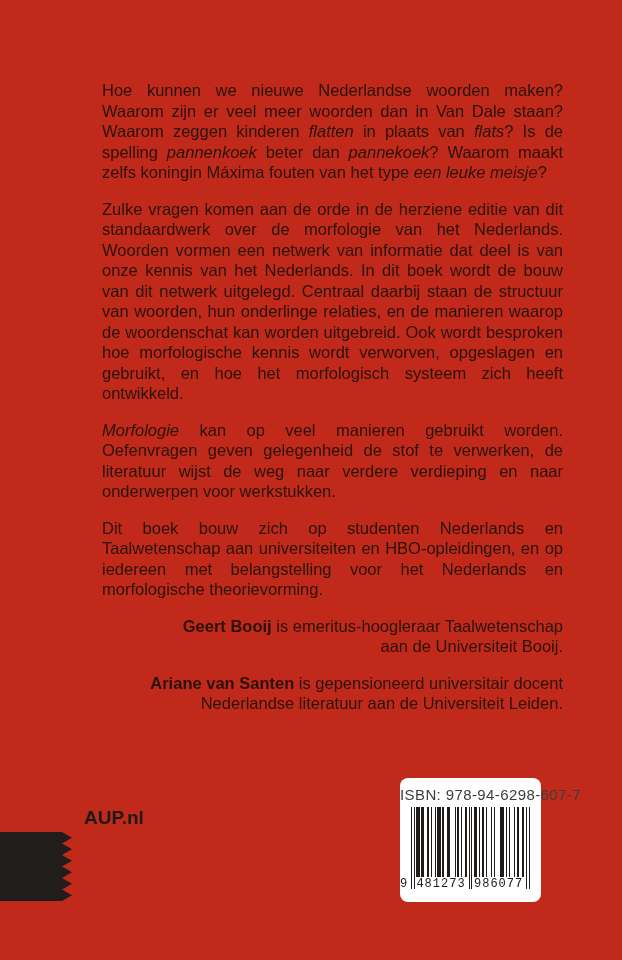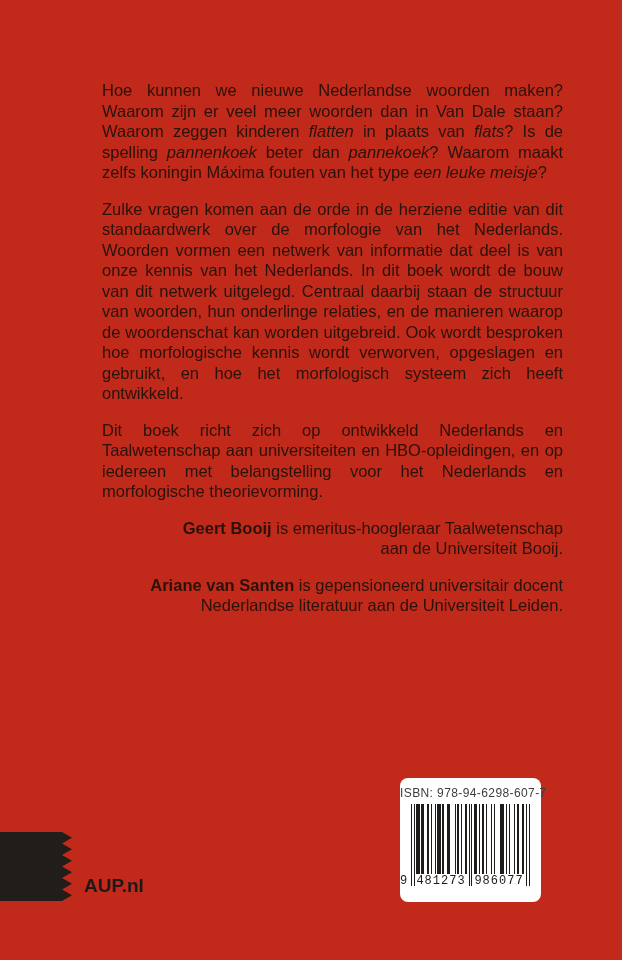--- a/index.html
+++ b/index.html
@@ -28,21 +28,21 @@
   .barcode-box {
     position:absolute;
     left:400px; top:778px;
     width:141px; height:124px;
     background:#ffffff;
     border-radius:8px;
   }
   .isbn {
     text-align:center;
     margin-top:8px;
-    font-size:12px;
+    font-size:15px;
     letter-spacing:0.4px;
     color:#3d3d3d;
     white-space:nowrap;
   }
   .bars-wrap { position:relative; width:119px; height:82px; margin:4px auto 0; }
   .bars { display:flex; width:119px; height:82px; align-items:flex-start; }
   .bar { flex:1 1 0; height:70px; }
   .bar.on { background:#1f1b18; }
   .bar.guard { height:82px; }
   .digit {
@@ -51,42 +51,43 @@
     height:15px;
     background:#ffffff;
     font-family:"Liberation Mono", monospace;
     font-size:12px;
     line-height:14px;
     color:#1f1b18;
     white-space:nowrap;
   }
   .digit-first { left:-11px; width:10px; }
   .digit-left  { left:5px;  width:50px; text-align:center; letter-spacing:1px; }
-  .digit-right { left:63px; width:50px; text-align:center; letter-spacing:1px; }
+  .digit-right { left:63px; width:50px; letter-spacing:1px; }
 
   
   .ribbon { position:absolute; left:0; top:832px; width:72px; height:69px; }
   .ribbon svg { display:block; }
   .aup {
     position:absolute;
-    left:84px; top:875px;
+    left:84px; top:807px;
     font-size:19px;
     font-weight:bold;
     color:#1d1916;
   }
 </style>
 </head>
 <body>
 
 <div>
 
   <div class="body-text">
       <p class="para"><span>Hoe kunnen we nieuwe Nederlandse woorden maken? Waarom zijn er veel meer woorden dan in Van Dale staan? Waarom zeggen kinderen </span><span class="italic">flatten</span><span> in plaats van </span><span class="italic">flats</span><span>? Is de spelling </span><span class="italic">pannenkoek</span><span> beter dan </span><span class="italic">pannekoek</span><span>? Waarom maakt zelfs koningin Máxima fouten van het type </span><span class="italic">een leuke meisje</span><span>?</span></p>
       <p class="para"><span>Zulke vragen komen aan de orde in de herziene editie van dit standaardwerk over de morfologie van het Nederlands. Woorden vormen een netwerk van informatie dat deel is van onze kennis van het Nederlands. In dit boek wordt de bouw van dit netwerk uitgelegd. Centraal daarbij staan de structuur van woorden, hun onderlinge relaties, en de manieren waarop de woordenschat kan worden uitgebreid. Ook wordt besproken hoe morfologische kennis wordt verworven, opgeslagen en gebruikt, en hoe het morfologisch systeem zich heeft ontwikkeld.</span></p>
-      <p class="para"><span>Dit boek richt zich op ontwikkeld Nederlands en Taalwetenschap aan universiteiten en HBO-opleidingen, en op iedereen met belangstelling voor het Nederlands en morfologische theorievorming.</span></p>
+      <p class="para"><span class="italic">Morfologie</span><span> kan op veel manieren gebruikt worden. Oefenvragen geven gelegenheid de stof te verwerken, de literatuur wijst de weg naar verdere verdieping en naar onderwerpen voor werkstukken.</span></p>
+      <p class="para"><span>Dit boek bouw zich op studenten Nederlands en Taalwetenschap aan universiteiten en HBO-opleidingen, en op iedereen met belangstelling voor het Nederlands en morfologische theorievorming.</span></p>
       <p class="para left"><span class="bold">Geert Booij</span><span> is emeritus-hoogleraar Taalwetenschap</span><br><span>aan de Universiteit Booij.</span></p>
       <p class="para left"><span class="bold">Ariane van Santen</span><span> is gepensioneerd universitair docent</span><br><span>Nederlandse literatuur aan de Universiteit Leiden.</span></p>
     </div>
 
   <div class="barcode-box">
     <div class="isbn">ISBN: 978-94-6298-607-7</div>
     <div class="bars-wrap">
       <div class="bars">
           <div class="bar on guard"></div>
           <div class="bar guard"></div>

